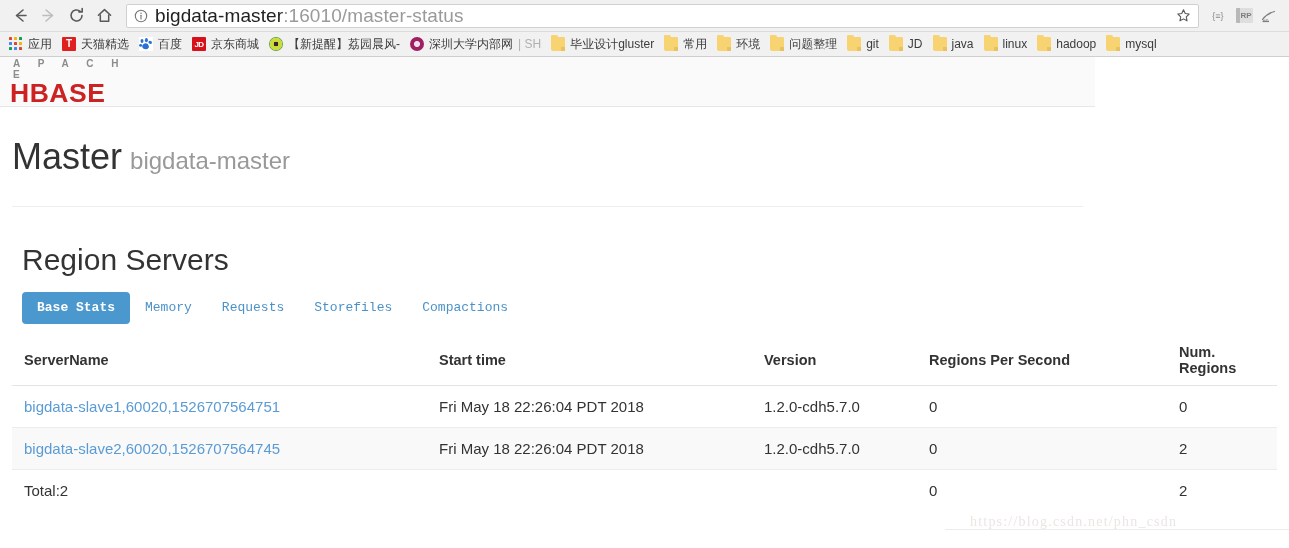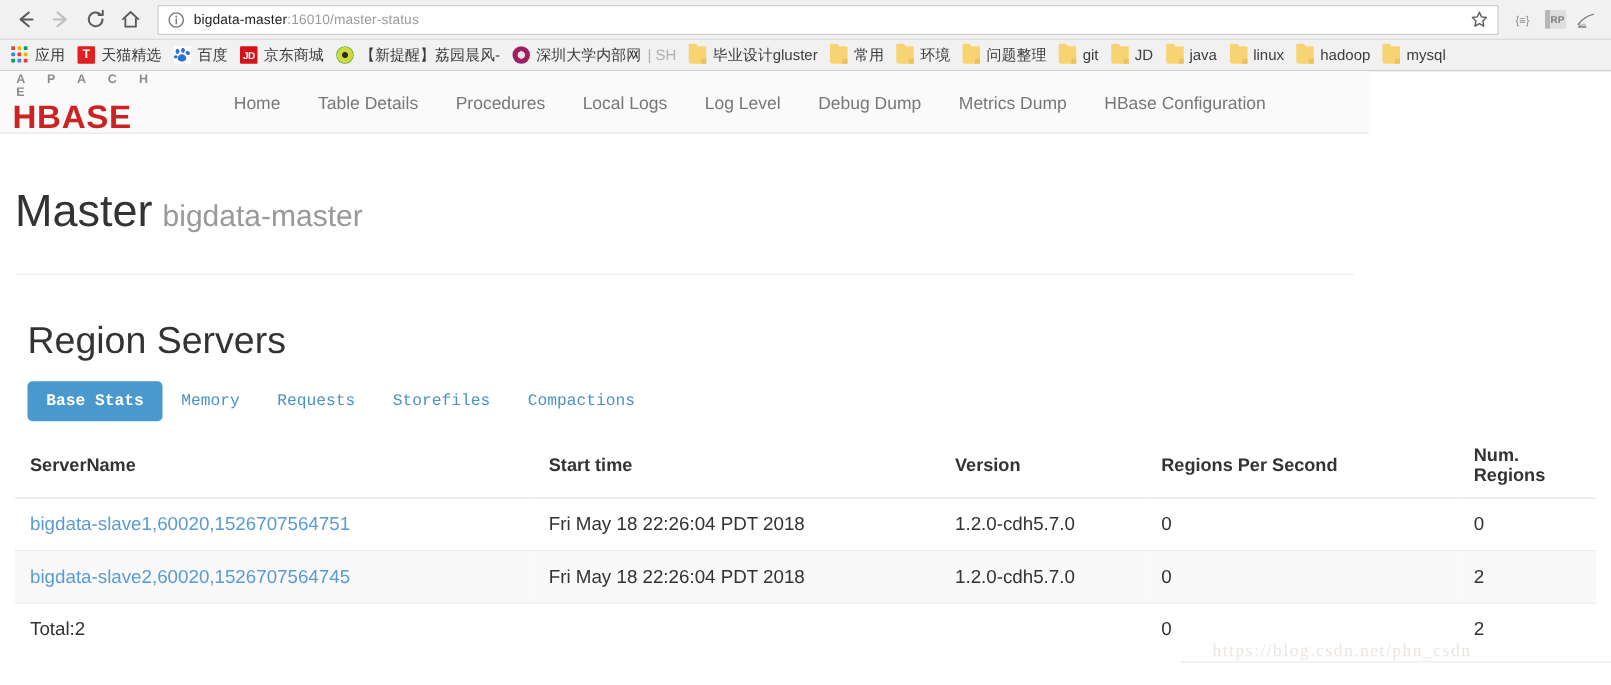--- a/index.html
+++ b/index.html
@@ -45,21 +45,21 @@
     padding: 0 4px 0 7px;
     min-width: 0;
   }
   #info-icon {
     width: 14px; height: 14px;
     flex: 0 0 auto;
     margin-right: 7px;
     color: #757575;
   }
   #url-text {
-    font-size: 11px;
+    font-size: 19px;
     color: #9a9a9a;
     white-space: nowrap;
     overflow: hidden;
     flex: 1 1 auto;
     letter-spacing: 0.1px;
   }
   #url-text .host { color: #222222; }
   #star-btn {
     width: 22px; height: 22px;
     display: flex; align-items: center; justify-content: center;
@@ -188,21 +188,21 @@
     white-space: nowrap;
     text-decoration: none;
   }
 
   
   #content { padding: 0 12px; }
   #master-title {
     font-size: 36px;
     color: #333333;
     font-weight: normal;
-    margin: 40px 0 0 0;
+    margin: 28px 0 0 0;
     padding: 0;
     line-height: 44px;
   }
   #master-title .sub {
     font-size: 24px;
     color: #999999;
     margin-left: 8px;
   }
   #title-rule {
     border: 0;
@@ -451,30 +451,20 @@
 
   </div>
 </div>
 
 <div id="page-area">
 
   <div id="navbar">
     <div id="hbase-logo">
       <div class="logo-apache">A P A C H E</div>
       <div class="logo-hbase">HBASE</div>
-    </div>
-    <div id="nav-links">
-      <a class="nav-link">Home</a>
-      <a class="nav-link">Table Details</a>
-      <a class="nav-link">Procedures</a>
-      <a class="nav-link">Local Logs</a>
-      <a class="nav-link">Log Level</a>
-      <a class="nav-link">Debug Dump</a>
-      <a class="nav-link">Metrics Dump</a>
-      <a class="nav-link">HBase Configuration</a>
     </div>
   </div>
 
   <div id="content">
 
     <h1 id="master-title"><span>Master</span><span class="sub">bigdata-master</span></h1>
 
     <hr id="title-rule">
 
     <h2 id="region-servers-title">Region Servers</h2>

